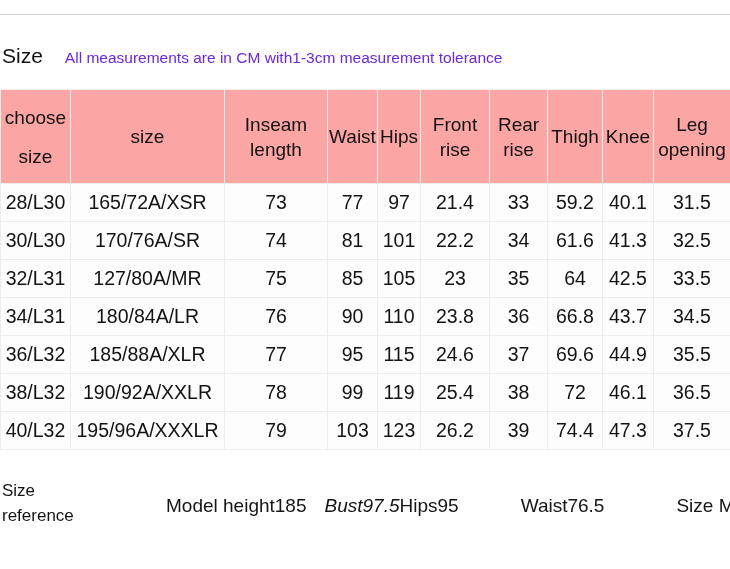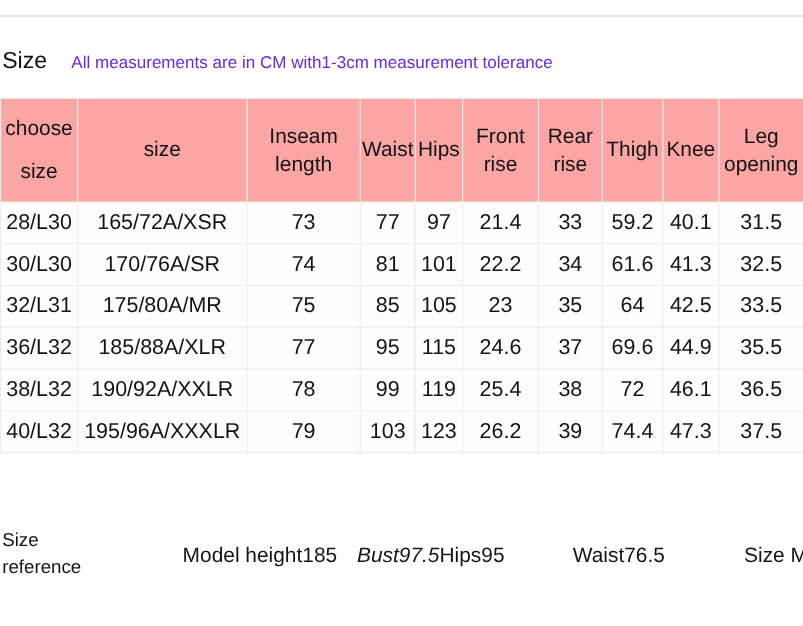--- a/index.html
+++ b/index.html
@@ -216,29 +216,41 @@
         <td>81</td>
         <td>101</td>
         <td>22.2</td>
         <td>34</td>
         <td>61.6</td>
         <td>41.3</td>
         <td>32.5</td>
       </tr>
       <tr>
         <td>32/L31</td>
-        <td>175/80A/MR</td>
+        <td>127/80A/MR</td>
         <td>75</td>
         <td>85</td>
         <td>105</td>
         <td>23</td>
         <td>35</td>
         <td>64</td>
         <td>42.5</td>
         <td>33.5</td>
+      </tr>
+      <tr>
+        <td>34/L31</td>
+        <td>180/84A/LR</td>
+        <td>76</td>
+        <td>90</td>
+        <td>110</td>
+        <td>23.8</td>
+        <td>36</td>
+        <td>66.8</td>
+        <td>43.7</td>
+        <td>34.5</td>
       </tr>
       <tr>
         <td>36/L32</td>
         <td>185/88A/XLR</td>
         <td>77</td>
         <td>95</td>
         <td>115</td>
         <td>24.6</td>
         <td>37</td>
         <td>69.6</td>

